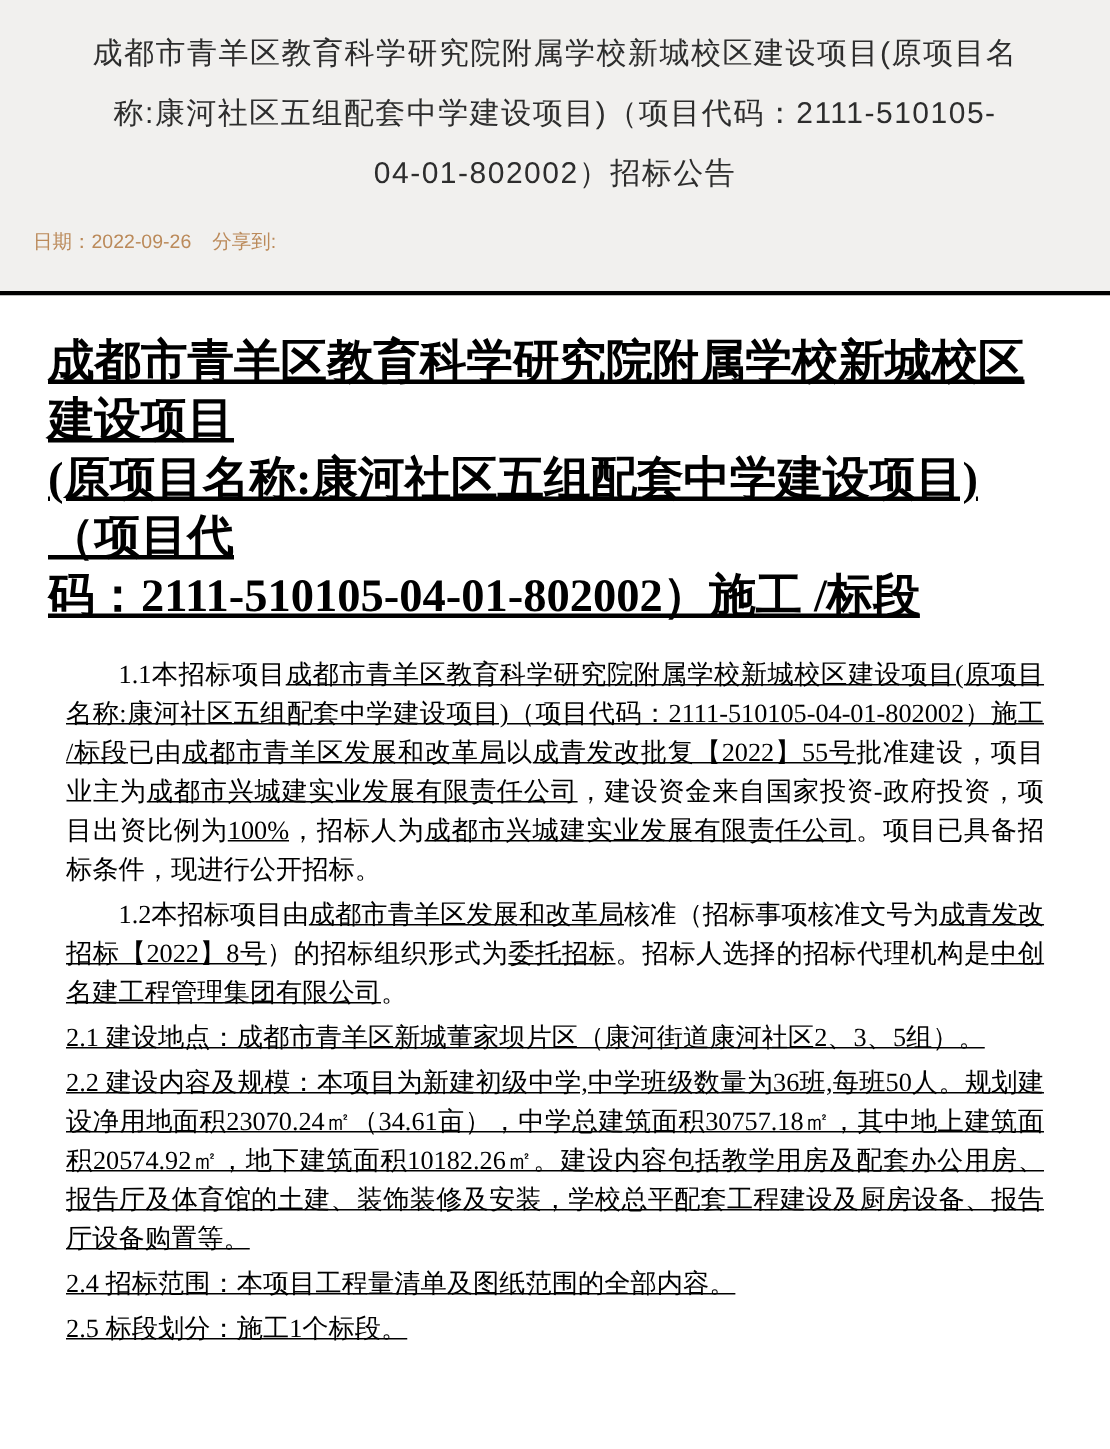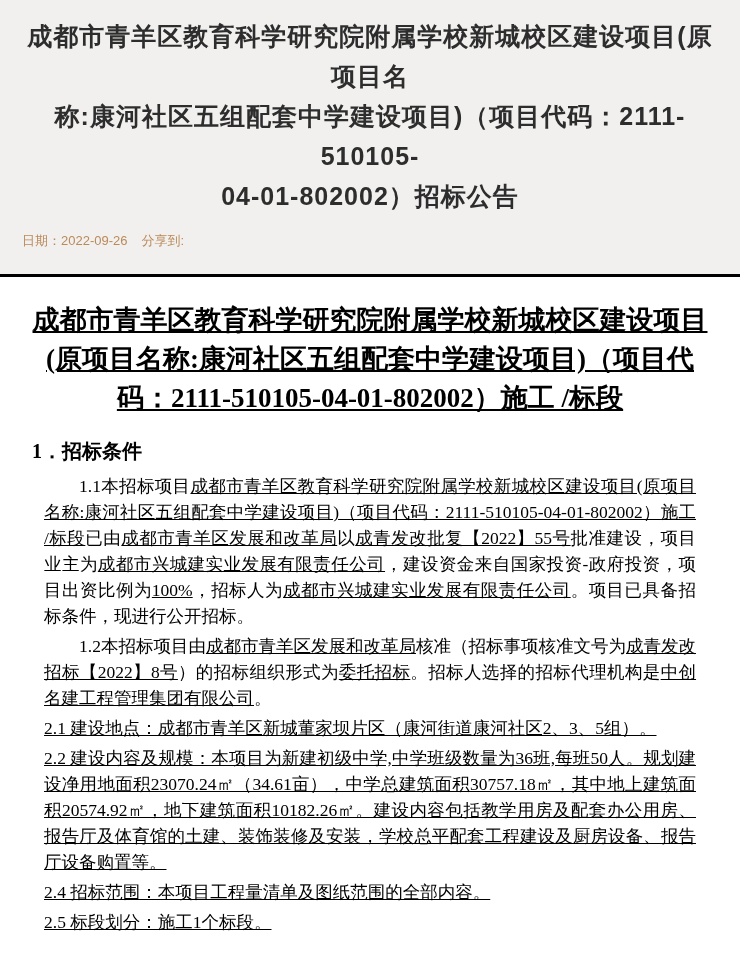--- a/index.html
+++ b/index.html
@@ -10,22 +10,22 @@
     font-family: "Liberation Serif", "DejaVu Serif", serif;
     color: #000;
   }
   .top {
     background: #f1f0ee;
     padding: 16px 22px 10px;
   }
   .header-title div {
     text-align: center;
     font-family: "Liberation Sans", "DejaVu Sans", sans-serif;
-    font-weight: bold;
-    font-size: 25px;
+    font-weight: normal;
+    font-size: 20px;
     line-height: 40px;
     color: #2d2d2d;
     letter-spacing: 1px;
   }
   .meta {
     font-family: "Liberation Sans", "DejaVu Sans", sans-serif;
     font-size: 13px;
     color: #bb8a5a;
     padding: 16px 0 14px;
   }
@@ -36,23 +36,22 @@
     width: 100%;
   }
   .doc {
     background: #ffffff;
     padding: 24px 32px 46px;
     position: relative;
     min-height: 700px;
   }
   .doc-title { margin-bottom: 20px; }
   .doc-title div {
-    text-align: center;
     font-weight: bold;
-    font-size: 27px;
+    font-size: 31px;
     line-height: 39px;
     color: #000;
   }
   .doc-title .u { text-decoration: underline; }
   h2.section {
     font-size: 20px;
     font-weight: bold;
     margin: 16px 0 8px;
     color: #000;
   }
@@ -82,21 +81,20 @@
 
 <div class="divider"></div>
 
 <div class="doc">
   <div class="doc-title">
     <div><span class="u">成都市青羊区教育科学研究院附属学校新城校区建设项目</span></div>
     <div><span class="u">(原项目名称:康河社区五组配套中学建设项目)（项目代</span></div>
     <div><span class="u">码：2111-510105-04-01-802002）施工 /标段</span></div>
   </div>
 
-  <h2 class="section">1．招标条件</h2>
   <p class="para indent"><span>1.1本招标项目</span><span class="u">成都市青羊区教育科学研究院附属学校新城校区建设项目(原项目名称:康河社区五组配套中学建设项目)（项目代码：2111-510105-04-01-802002）施工 /标段</span><span>已由</span><span class="u">成都市青羊区发展和改革局</span><span>以</span><span class="u">成青发改批复【2022】55号</span><span>批准建设，项目业主为</span><span class="u">成都市兴城建实业发展有限责任公司</span><span>，建设资金来自国家投资-政府投资，项目出资比例为</span><span class="u">100%</span><span>，招标人为</span><span class="u">成都市兴城建实业发展有限责任公司</span><span>。项目已具备招标条件，现进行公开招标。</span></p>
   <p class="para indent"><span>1.2本招标项目由</span><span class="u">成都市青羊区发展和改革局</span><span>核准（招标事项核准文号为</span><span class="u">成青发改招标【2022】8号</span><span>）的招标组织形式为</span><span class="u">委托招标</span><span>。招标人选择的招标代理机构是</span><span class="u">中创名建工程管理集团有限公司</span><span>。</span></p>
 
   <p class="para"><span class="u">2.1 建设地点：成都市青羊区新城董家坝片区（康河街道康河社区2、3、5组）。</span></p>
   <p class="para"><span class="u">2.2 建设内容及规模：本项目为新建初级中学,中学班级数量为36班,每班50人。规划建设净用地面积23070.24㎡（34.61亩），中学总建筑面积30757.18㎡，其中地上建筑面积20574.92㎡，地下建筑面积10182.26㎡。建设内容包括教学用房及配套办公用房、报告厅及体育馆的土建、装饰装修及安装，学校总平配套工程建设及厨房设备、报告厅设备购置等。</span></p>
   <p class="para"><span class="u">2.4 招标范围：本项目工程量清单及图纸范围的全部内容。</span></p>
   <p class="para"><span class="u">2.5 标段划分：施工1个标段。</span></p>
 
 </div>
 

